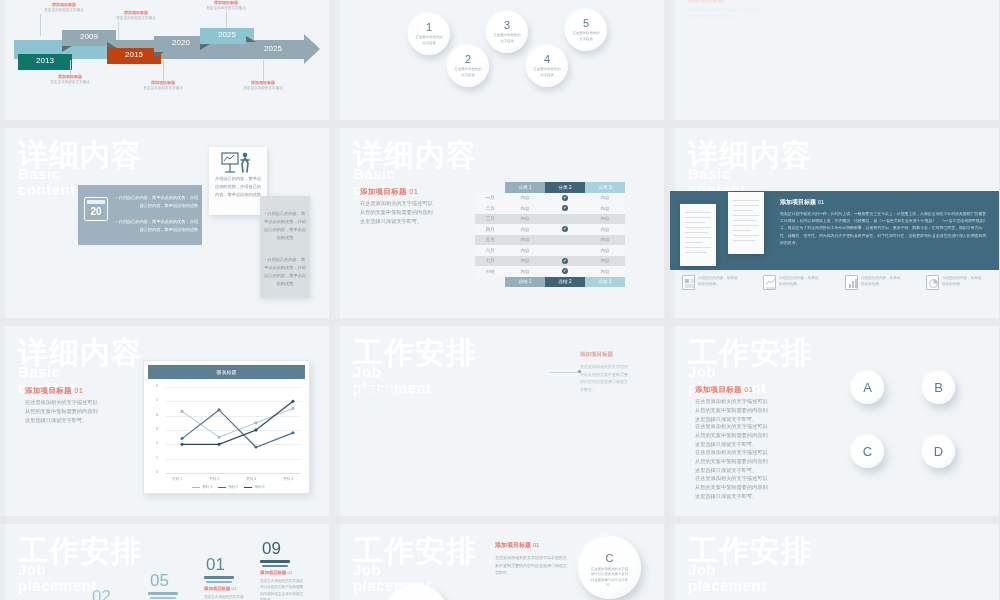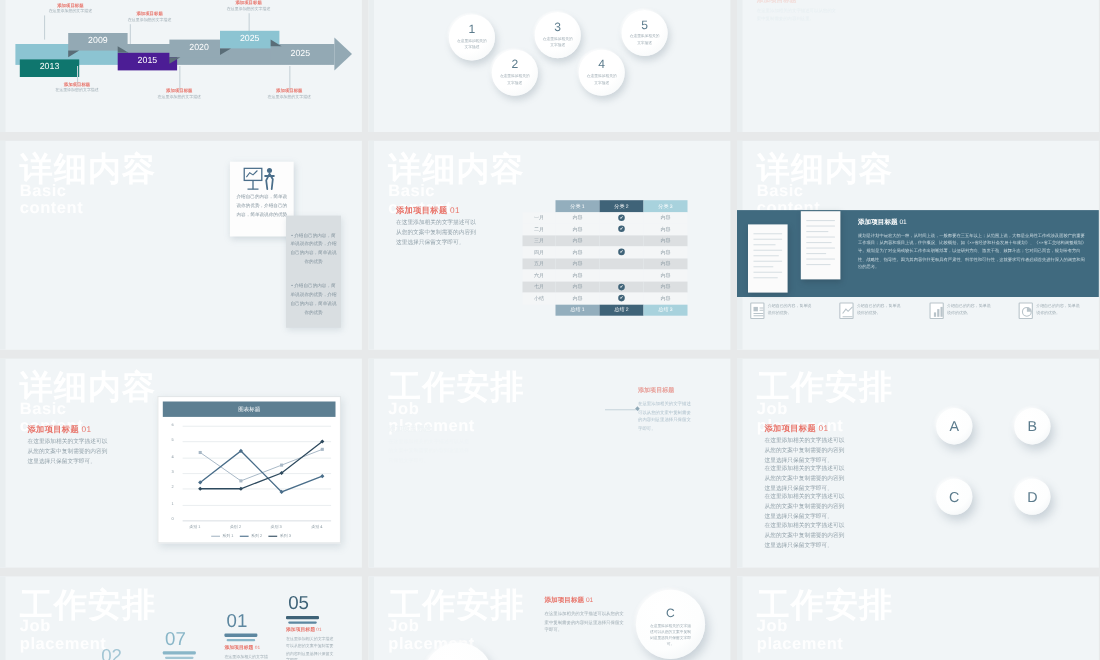--- a/index.html
+++ b/index.html
@@ -145,21 +145,21 @@
         <div class="tl-arrow" style="background:linear-gradient(to right,#8cc4d2 0 35%,#93a9b4 35% 100%);"></div>
         <div class="tl-head"></div>
 
         <div class="tl-box" style="left:4px;top:24px;background:#0f766e">
           <span>2013</span>
         </div>
         <div class="tl-box" style="left:48px;top:0px;background:#93a9b4">
           <span>2009</span>
         </div>
         <div class="tl-notch" style="left:48px;top:16px;border-left:10px solid #5a6d77;border-bottom:6px solid transparent;"></div>
-        <div class="tl-box" style="left:93px;top:18px;background:#4c1d95">
+        <div class="tl-box" style="left:93px;top:18px;background:#c2410c">
           <span>2015</span>
         </div>
         <div class="tl-notch" style="left:93px;top:12px;border-left:10px solid #5a6d77;border-top:6px solid transparent;"></div>
         <div class="tl-box" style="left:140px;top:6px;background:#93a9b4">
           <span>2020</span>
         </div>
         <div class="tl-notch" style="left:140px;top:22px;border-left:10px solid #5a6d77;border-bottom:6px solid transparent;"></div>
         <div class="tl-box" style="left:186px;top:-2px;background:#8cc4d2">
           <span>2025</span>
         </div>
@@ -235,20 +235,28 @@
           <rect x="1" y="1" width="16" height="11" fill="none" stroke="#4a6e8a" stroke-width="1.2"></rect>
           <polyline points="3,9 6,5 9,7 13,3" fill="none" stroke="#4a6e8a" stroke-width="1"></polyline>
           <line x1="9" y1="12" x2="9" y2="20" stroke="#4a6e8a" stroke-width="1.2"></line>
           <line x1="4" y1="20" x2="14" y2="20" stroke="#4a6e8a" stroke-width="1.2"></line>
           <circle cx="24" cy="3" r="2.3" fill="#4a6e8a"></circle>
           <path d="M24 6 L21 12 L22 20 M24 6 L27 11 L26 20 M20 8 L28 8" stroke="#4a6e8a" stroke-width="1.6" fill="none" stroke-linecap="round"></path>
         </svg>
         <div class="bullet dark" style="position:absolute;left:5px;top:28px;width:48px;text-align:center">介绍自己的内容，简单说说你的优势，介绍自己的内容，简单说说你的优势</div>
       </div>
 
+      <div class="card-blue" style="left:78px;top:57px;width:124px;height:60px">
+        <div style="position:absolute;left:6px;top:12px;width:24px;height:24px;border:1.6px solid #fff;border-radius:2px">
+          <div style="position:absolute;left:2px;right:2px;top:2px;height:4px;background:#fff;opacity:.8"></div>
+          <div style="position:absolute;left:0;right:0;top:8px;text-align:center;font-size:10px;color:#fff;font-weight:700">20</div>
+        </div>
+        <div class="bullet" style="position:absolute;left:36px;top:9px;width:84px;text-align:right">• <span>介绍自己的内容，简单说说你的优势，介绍自己的内容，简单说说你的优势</span></div>
+        <div class="bullet" style="position:absolute;left:36px;top:33px;width:84px;text-align:right">• <span>介绍自己的内容，简单说说你的优势，介绍自己的内容，简单说说你的优势</span></div>
+      </div>
 
       <div class="card-gray" style="left:260px;top:68px;width:50px;height:102px">
         <div class="bullet dark" style="position:absolute;left:4px;top:14px;width:42px;text-align:center">• <span>介绍自己的内容，简单说说你的优势，介绍自己的内容，简单说说你的优势</span></div>
         <div class="bullet dark" style="position:absolute;left:4px;top:60px;width:42px;text-align:center">• <span>介绍自己的内容，简单说说你的优势，介绍自己的内容，简单说说你的优势</span></div>
       </div>
     </div>
   </div>
 
   <div class="slide">
     <div class="accent-bar"></div>
@@ -518,36 +526,36 @@
   <div class="slide">
     <div class="accent-bar"></div>
     <div class="slide-inner">
       <div class="big-title">工作安排</div>
       <div class="big-sub">
         <span>Job</span><br><span>placement</span>
       </div>
 
       <div class="step-num" style="left:92px;top:64px;color:#a3c6d4">02</div>
 
-      <div class="step-num" style="left:150px;top:48px;color:#89b6c8">07</div>
+      <div class="step-num" style="left:150px;top:48px;color:#89b6c8">05</div>
       <div class="step-pad" style="left:148px;top:68px">
         <i style="width:30px;height:3px;background:#89b6c8"></i>
           <i style="width:26px;height:2px;background:#a3c6d4;margin-left:2px"></i>
       </div>
 
       <div class="step-num" style="left:206px;top:32px;color:#5d87a0">01</div>
       <div class="step-pad" style="left:204px;top:52px">
         <i style="width:30px;height:3px;background:#5d87a0"></i>
           <i style="width:26px;height:2px;background:#89b6c8;margin-left:2px"></i>
       </div>
       <div style="position:absolute;left:204px;top:62px;font-size:4.4px;color:#e8746a;font-weight:700">
         <span>添加项目标题</span> <span style="font-weight:400">01</span></div>
       <div style="position:absolute;left:204px;top:70px;width:42px;font-size:3.6px;color:#9aa8b0;line-height:1.8">在这里添加相关的文字描述可以从您的文案中复制需要的内容。</div>
 
-      <div class="step-num" style="left:262px;top:16px;color:#3f6378">05</div>
+      <div class="step-num" style="left:262px;top:16px;color:#3f6378">09</div>
       <div class="step-pad" style="left:260px;top:36px">
         <i style="width:30px;height:3px;background:#3f6378"></i>
           <i style="width:26px;height:2px;background:#5d87a0;margin-left:2px"></i>
       </div>
       <div style="position:absolute;left:260px;top:46px;font-size:4.4px;color:#e8746a;font-weight:700">
         <span>添加项目标题</span> <span style="font-weight:400">01</span></div>
       <div style="position:absolute;left:260px;top:54px;width:44px;font-size:3.6px;color:#9aa8b0;line-height:1.8">在这里添加相关的文字描述可以从您的文案中复制需要的内容到这里选择只保留文字即可。</div>
     </div>
   </div>
 

